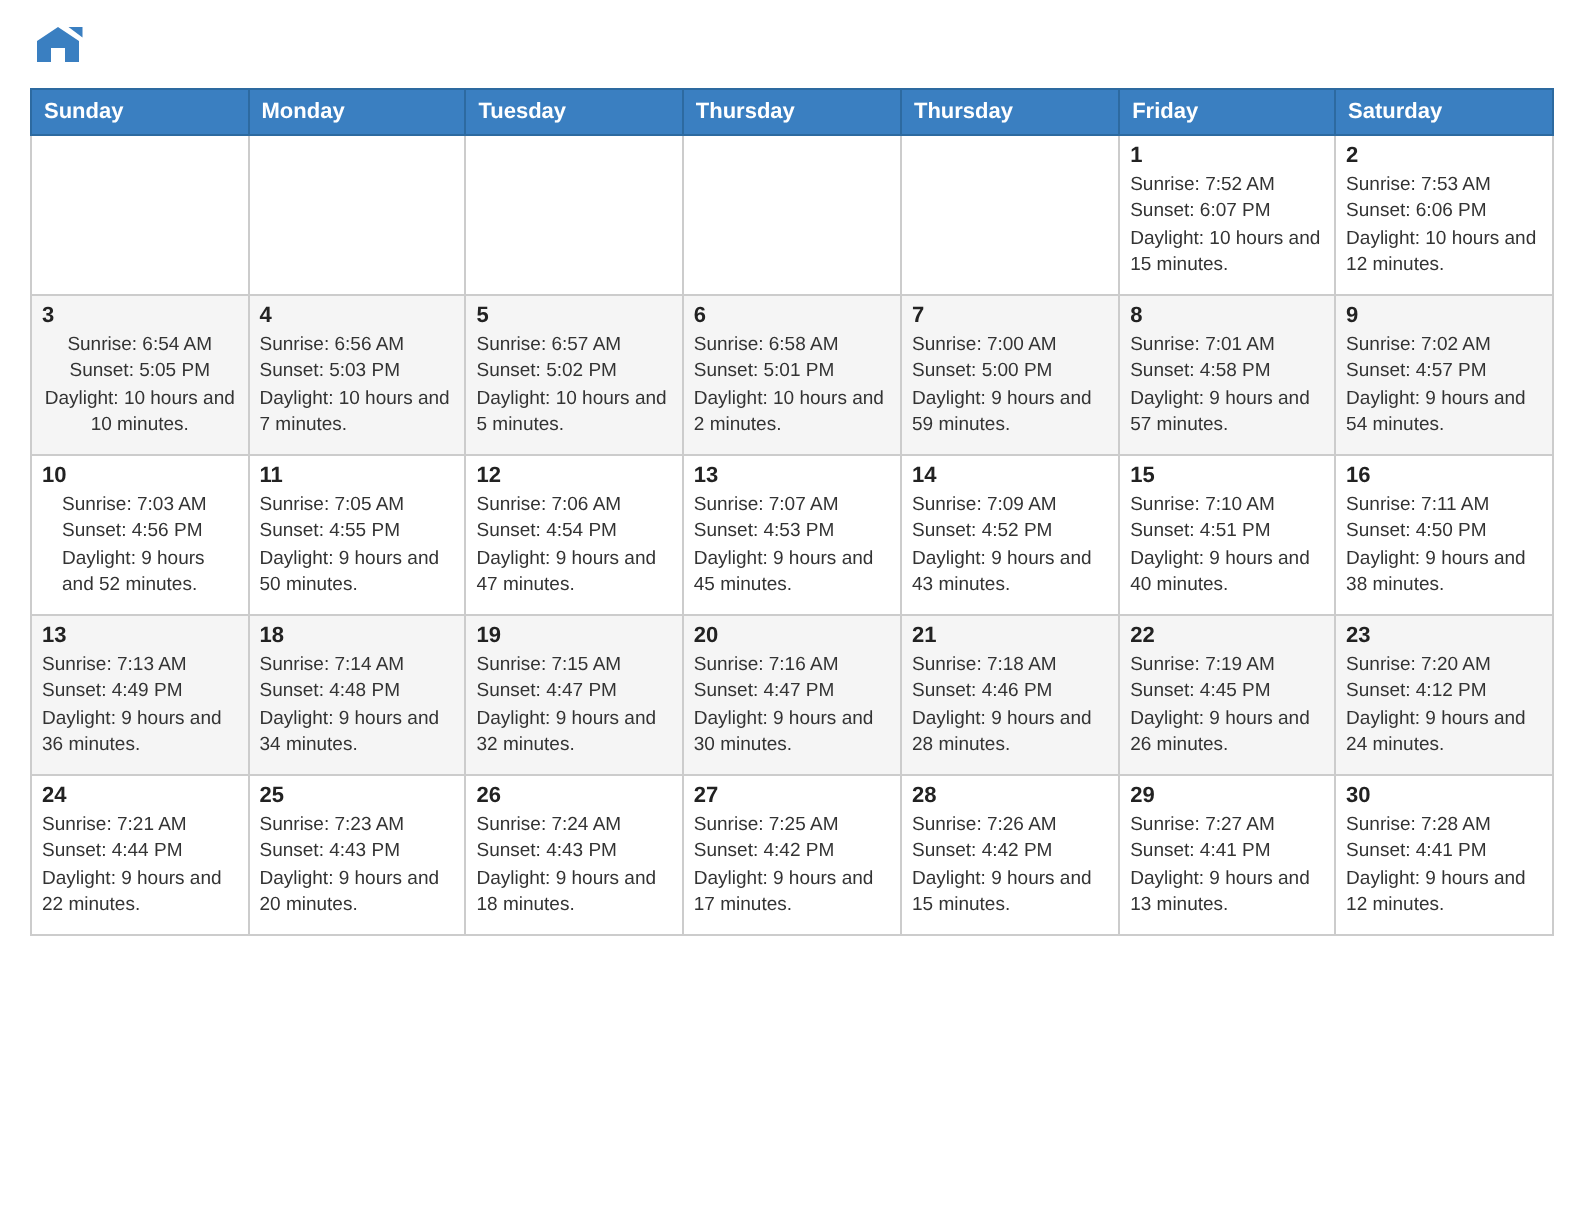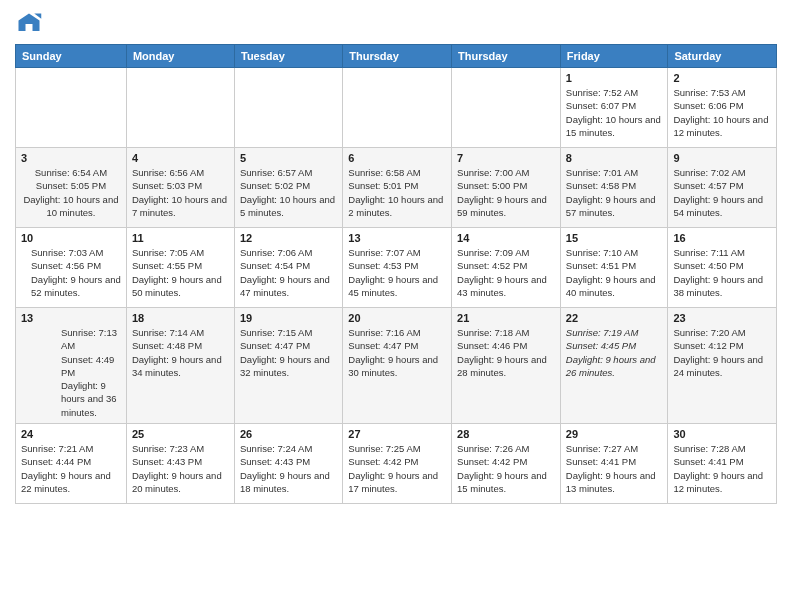--- a/index.html
+++ b/index.html
@@ -227,21 +227,21 @@
           <td>
             <div class="day-num">16</div>
             <div class="day-info" style="white-space: pre-line;">Sunrise: 7:11 AM
 Sunset: 4:50 PM
 Daylight: 9 hours and 38 minutes.</div>
           </td>
         </tr>
         <tr>
           <td>
             <div class="day-num">13</div>
-            <div class="day-info" style="white-space: pre-line; margin-left: 40px;">Sunrise: 7:13 AM
+            <div class="day-info" style="white-space: pre-line;">Sunrise: 7:13 AM
 Sunset: 4:49 PM
 Daylight: 9 hours and 36 minutes.</div>
           </td>
           <td>
             <div class="day-num">18</div>
             <div class="day-info" style="white-space: pre-line;">Sunrise: 7:14 AM
 Sunset: 4:48 PM
 Daylight: 9 hours and 34 minutes.</div>
           </td>
           <td>
@@ -257,21 +257,21 @@
 Daylight: 9 hours and 30 minutes.</div>
           </td>
           <td>
             <div class="day-num">21</div>
             <div class="day-info" style="white-space: pre-line;">Sunrise: 7:18 AM
 Sunset: 4:46 PM
 Daylight: 9 hours and 28 minutes.</div>
           </td>
           <td>
             <div class="day-num">22</div>
-            <div class="day-info" style="white-space: pre-line; font-style: italic;">Sunrise: 7:19 AM
+            <div class="day-info" style="white-space: pre-line;">Sunrise: 7:19 AM
 Sunset: 4:45 PM
 Daylight: 9 hours and 26 minutes.</div>
           </td>
           <td>
             <div class="day-num">23</div>
             <div class="day-info" style="white-space: pre-line;">Sunrise: 7:20 AM
 Sunset: 4:12 PM
 Daylight: 9 hours and 24 minutes.</div>
           </td>
         </tr>

